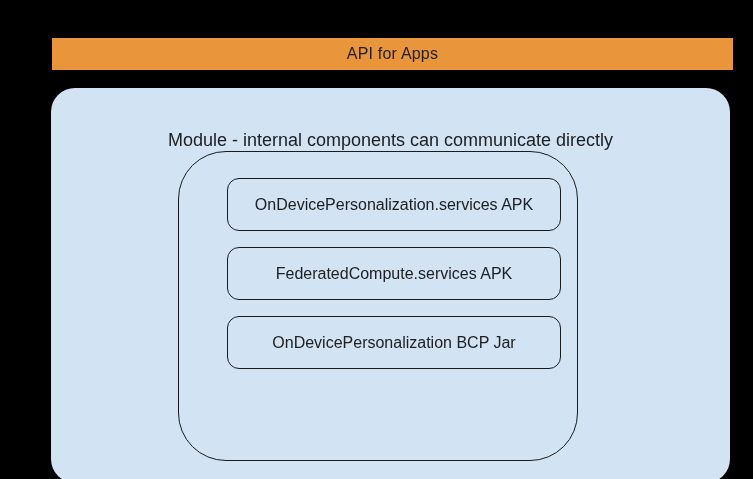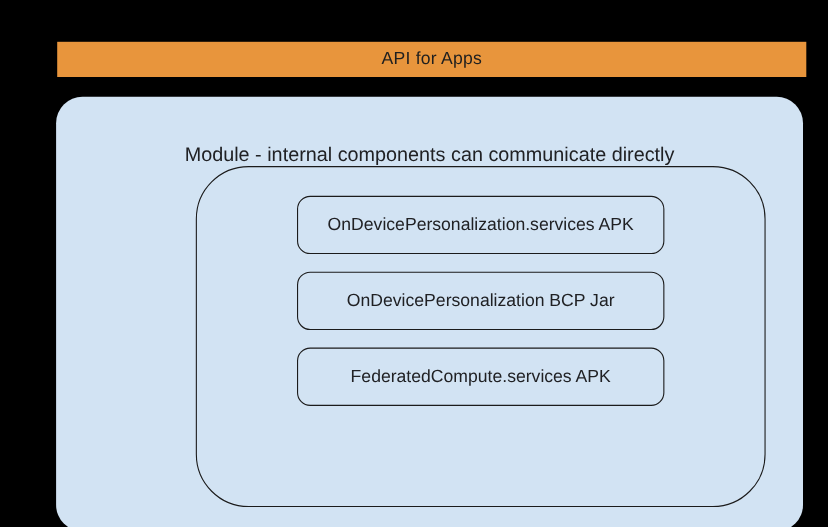--- a/index.html
+++ b/index.html
@@ -37,26 +37,26 @@
     top: 26px; left: 0;
     width: 100%;
     text-align: center;
     font-size: 18px;
     color: var(--text, #202124);
   }
 
   .inner-group {
     position: absolute;
     left: 127px; top: 63px;
-    width: 518px; height: 310px;
+    width: 400px; height: 310px;
     border: 1.5px solid var(--outline, #1B1B1B);
     border-radius: 48px;
     display: flex;
     flex-direction: column;
-    align-items: center;
+    align-items: flex-end;
     padding-top: 26px;
     gap: 16px;
   }
 
   .component-box {
     width: 334px;
     height: 53px;
     flex: 0 0 53px;
     border: 1.5px solid var(--outline, #1B1B1B);
     border-radius: 12px;
@@ -80,24 +80,24 @@
   <div class="module">
     <div class="module-title">Module - internal components can communicate directly</div>
 
     <div class="inner-group">
 
       <div class="component-box">
         <span class="component-label">OnDevicePersonalization.services APK</span>
       </div>
 
       <div class="component-box">
-        <span class="component-label">OnDevicePersonalization BCP Jar</span>
+        <span class="component-label">FederatedCompute.services APK</span>
       </div>
 
       <div class="component-box">
-        <span class="component-label">FederatedCompute.services APK</span>
+        <span class="component-label">OnDevicePersonalization BCP Jar</span>
       </div>
 
 
     </div>
   </div>
 
 </div>
 
 </body></html>

